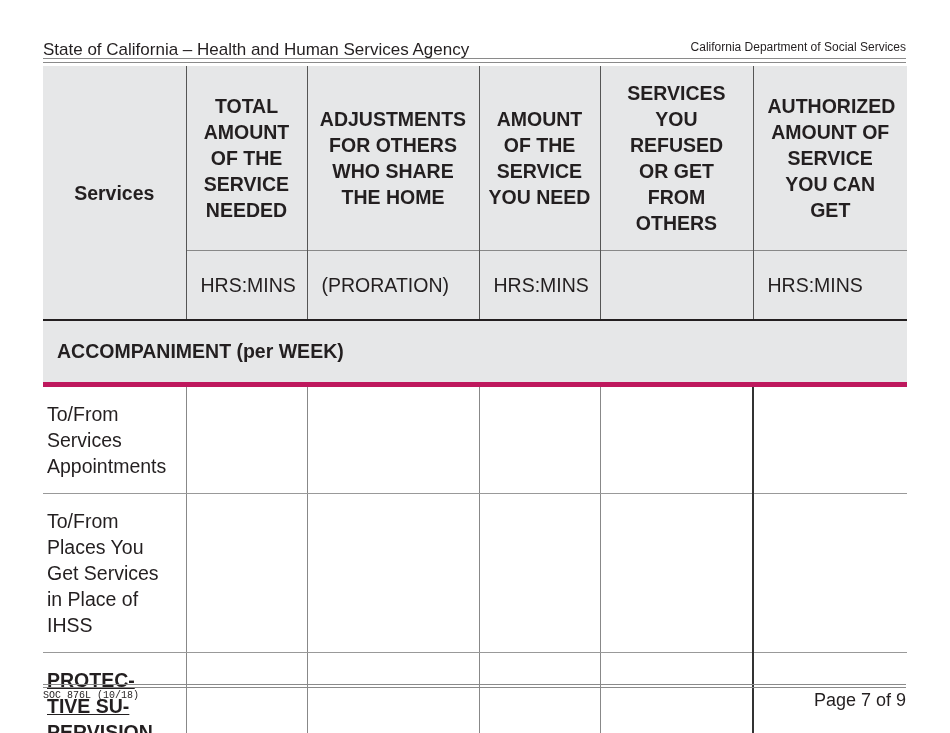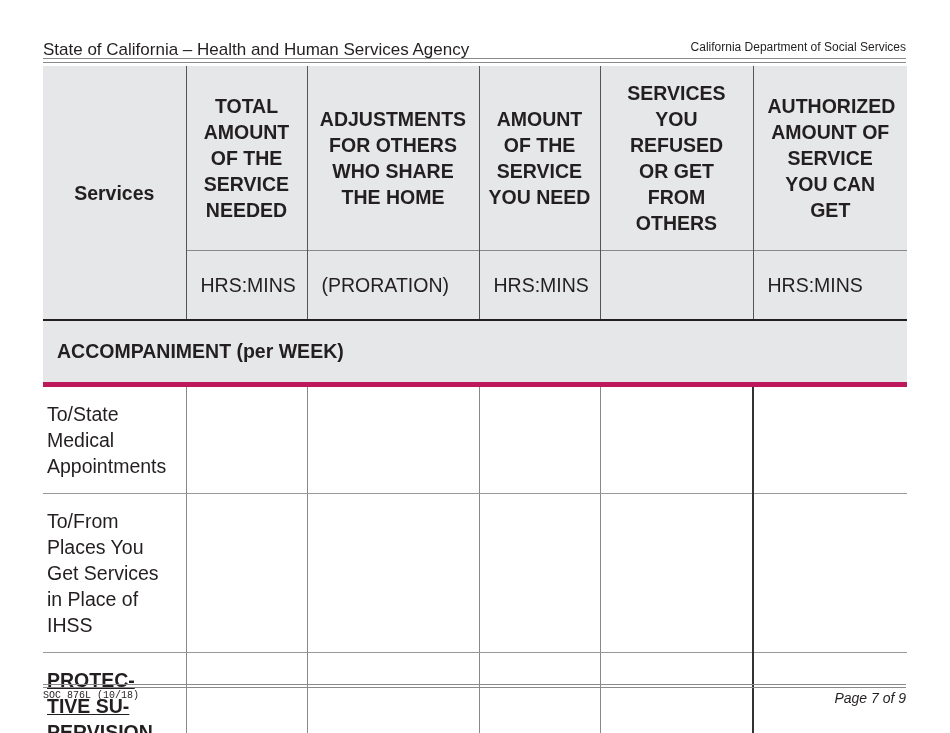--- a/index.html
+++ b/index.html
@@ -26,21 +26,21 @@
   .drow td { border-left: 1px solid #888; border-bottom: 1px solid #999; }
   .drow td.col5 { border-left: 2px solid #333; }
   .drow td.svc { border-left: none; font-size: 19.5px; line-height: 26px;
                  padding-left: 4px; vertical-align: top; }
   .drow td.svc.bold { font-weight: bold; text-decoration: underline; }
   .rule-bot { position: absolute; left: 43px; width: 863px; top: 684px; height: 0;
               border-top: 1px solid #8a8a8a; }
   .rule-bot2 { position: absolute; left: 43px; width: 863px; top: 687px; height: 0;
                border-top: 1px solid #8a8a8a; }
   .ftr-left { position: absolute; left: 43px; top: 690px; font-size: 10px; font-family: Liberation Mono, monospace; }
-  .ftr-right { position: absolute; right: 44px; top: 690px; font-size: 14px; font-style: italic; }
+  .ftr-right { position: absolute; right: 44px; top: 690px; font-size: 18px; }
 </style>
 </head>
 <body>
 
 <div class="hdr-left">State of California – Health and Human Services Agency</div>
 <div class="hdr-right">California Department of Social Services</div>
 <div class="rule-top"></div>
 <div class="rule-top2"></div>
 
 <table class="form">
@@ -65,21 +65,21 @@
     <td class="ucell">HRS:MINS</td>
     <td class="ucell">(PRORATION)</td>
     <td class="ucell">HRS:MINS</td>
     <td class="ucell"></td>
     <td class="ucell">HRS:MINS</td>
   </tr>
   <tr class="gray section">
     <td colspan="6">ACCOMPANIMENT (per WEEK)</td>
   </tr>
   <tr class="drow" style="height:77px;">
-    <td class="svc">To/State Medical Appointments</td>
+    <td class="svc">To/From Services Appointments</td>
     <td></td>
     <td></td>
     <td></td>
     <td></td>
     <td class="col5"></td>
   </tr>
   <tr class="drow" style="height:128px;">
     <td class="svc">To/From Places You Get Services in Place of IHSS</td>
     <td></td>
     <td></td>

